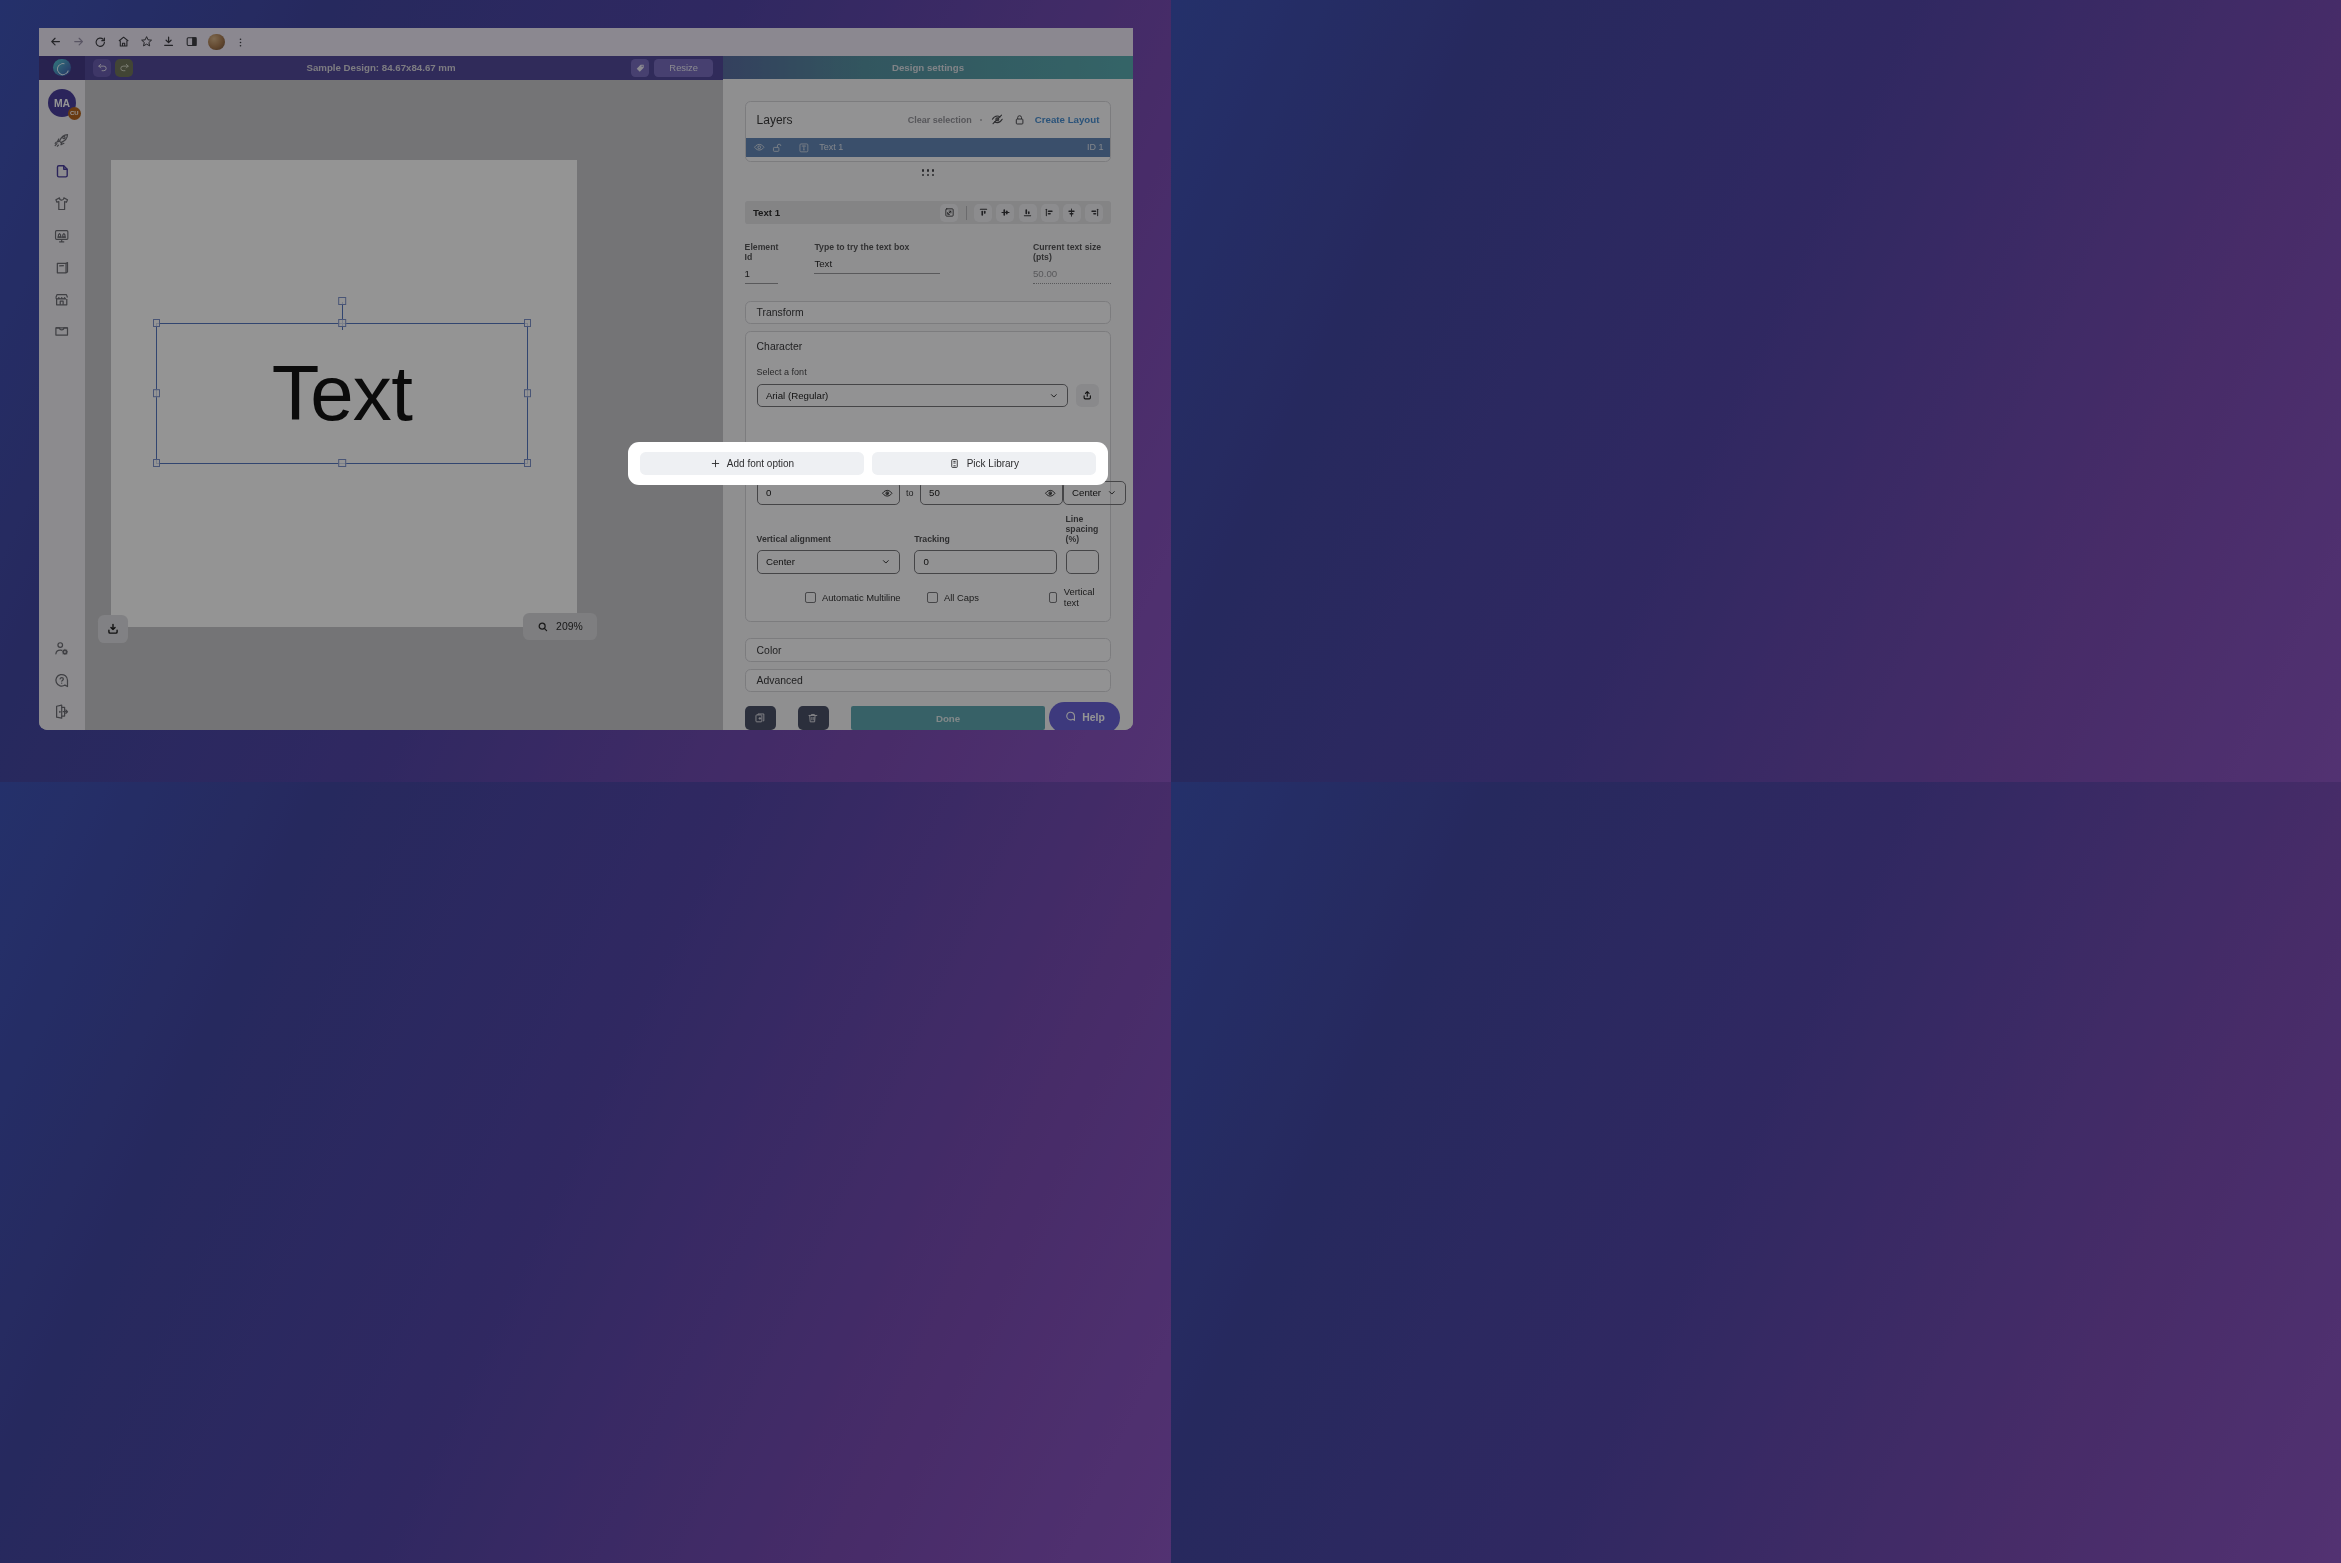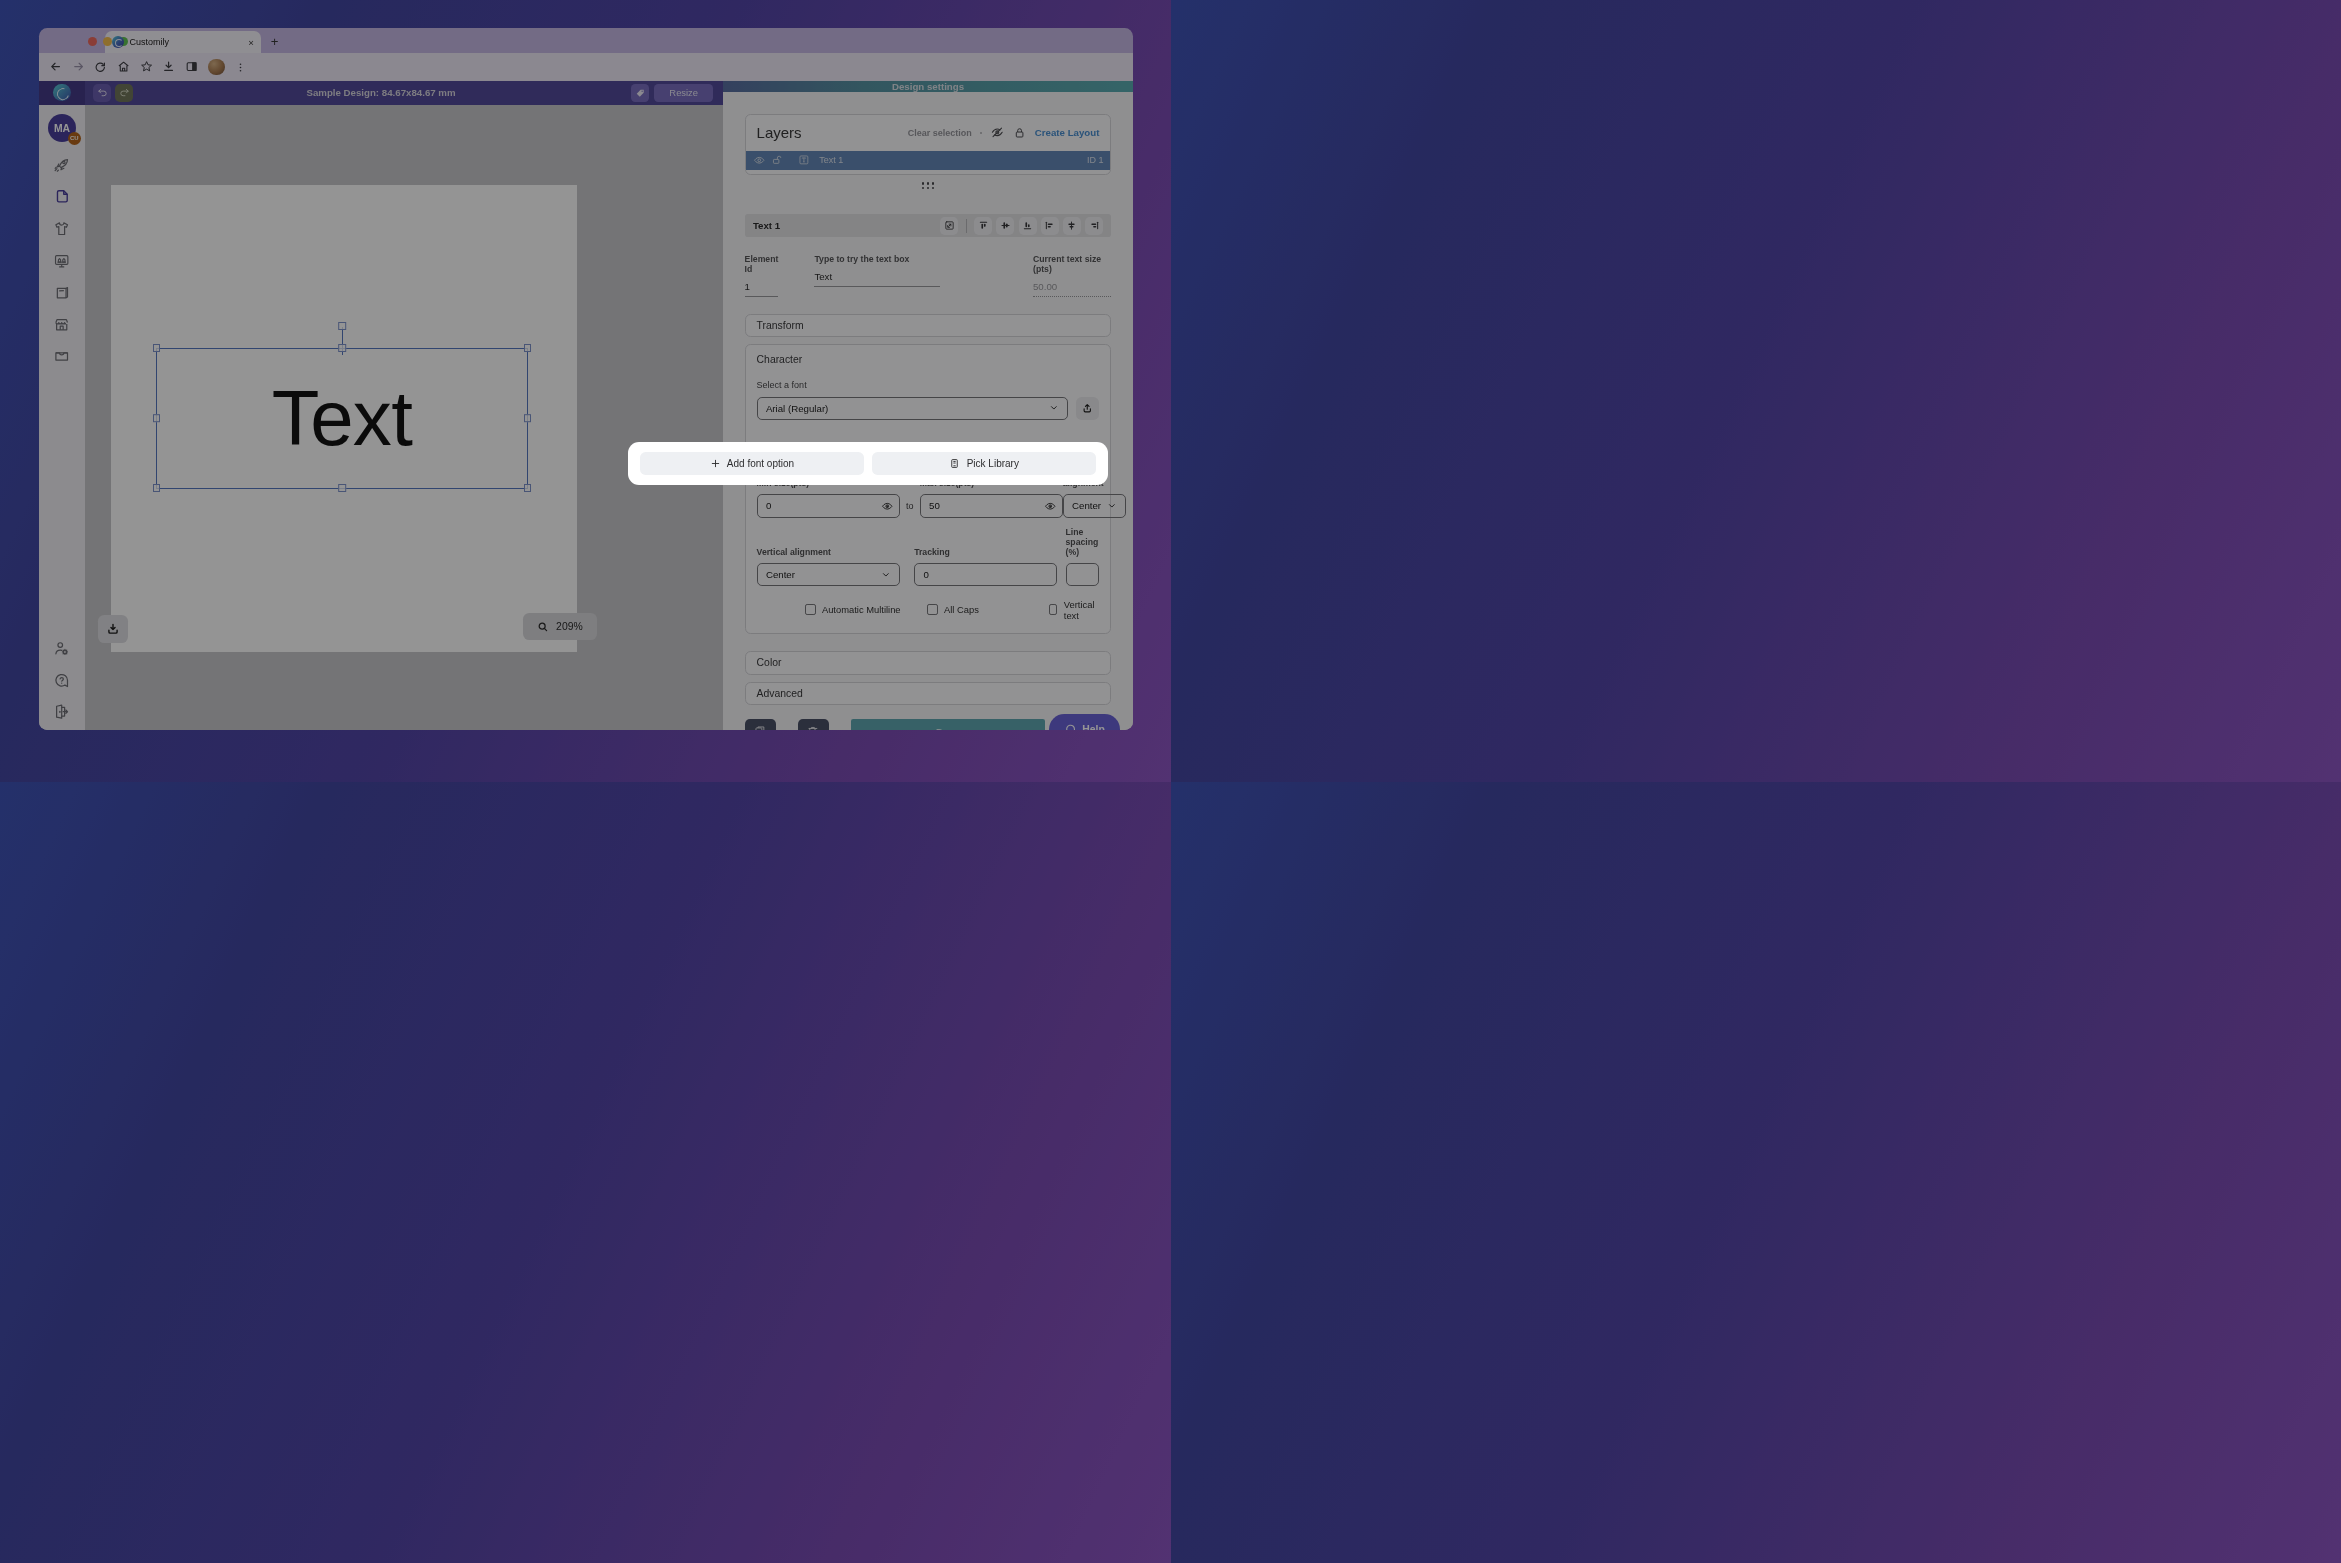--- a/index.html
+++ b/index.html
@@ -62,21 +62,21 @@
   .dl-btn { position:absolute; left:13.2px; bottom:87px; width:30px; height:28px; border-radius:6.3px; background:#dfdfe3; display:flex; align-items:center; justify-content:center; color:#1e1e1e; }
   .zoom-pill { position:absolute; left:438px; bottom:90px; width:74px; height:27px; border-radius:6.3px; background:#d9d9dd; display:flex; align-items:center; justify-content:center; gap:7px; color:#2c2c2c; font-size:10.4px; }
 
   
   .right-col { flex:1; display:flex; flex-direction:column; min-width:0; }
   .ds-header { height:23.6px; background:linear-gradient(90deg,#5a6fa2 0%,#5795a4 35%,#5badb2 100%); display:flex; align-items:center; justify-content:center; font-size:9.7px; font-weight:700; color:#dde2e8; }
   .panel-body { flex:1; background:#f6f6f8; padding:21.6px 21.6px 0 21.6px; position:relative; }
   .card { background:#fbfbfd; border:0.7px solid #d6d6da; border-radius:5.6px; }
   .layers-card { overflow:hidden; padding-bottom:3.5px; }
   .layers-head { height:36px; display:flex; align-items:center; padding:0 11px; gap:8.3px; }
-  .layers-title { font-size:15px; color:#3a3a3a; flex:1; }
+  .layers-title { font-size:12px; color:#3a3a3a; flex:1; }
   .clear-sel { font-size:9px; font-weight:600; color:#96969c; }
   .dot-sep { width:2.1px; height:2.1px; border-radius:50%; background:#b0b0b4; }
   .head-ic { color:#4c4c50; }
   .create-layout { font-size:9.7px; font-weight:700; color:#4a90d2; }
   .layer-row { height:19.5px; background:#6589b8; display:flex; align-items:center; padding:0 7px; gap:5.6px; color:#d9e0ea; }
   .layer-name { font-size:9px; margin-left:4.2px; flex:1; color:#dde4ee; }
   .layer-id { font-size:9px; color:#dde4ee; }
   .drag-dots { display:flex; flex-direction:column; gap:2.1px; align-items:center; margin:7.6px auto 0; width:21px; }
   .drag-dots div { display:flex; gap:2.8px; }
   .drag-dots i { width:2.4px; height:2.4px; border-radius:50%; background:#48484c; }
@@ -129,33 +129,20 @@
   
   .dim-overlay { position:absolute; inset:0; background:rgba(0,0,0,0.42); z-index:40; }
   .spotlight { position:absolute; left:628px; top:442px; width:480px; height:43px; background:#fff; border-radius:11px; z-index:50; display:flex; gap:8.3px; padding:9.7px 11.8px; }
   .spot-btn { flex:1; height:23.6px; border-radius:5.6px; background:#eef0f3; display:flex; align-items:center; justify-content:center; gap:6.3px; font-size:10px; color:#2d2d2f; }
 </style>
 </head>
 <body>
 
 <div class="window">
 
-  <div class="tabstrip">
-    <div class="traffic">
-      <span class="tl-red"></span>
-      <span class="tl-yellow"></span>
-      <span class="tl-green"></span>
-    </div>
-    <div class="tab">
-      <span class="favicon"></span>
-      <span class="tab-title">Customily</span>
-      <span class="tab-close">×</span>
-    </div>
-    <span class="newtab">+</span>
-  </div>
 
   <div class="urlbar">
     <span class="nav-ic">
         <svg width="13.2" height="13.2" viewBox="0 0 24 24" fill="none" stroke="currentColor" stroke-width="2.2" stroke-linecap="round" stroke-linejoin="round">
           <path d="M19 12H5M11 6l-6 6 6 6"></path>
         </svg>
       </span>
     <span class="nav-ic dis">
         <svg width="13.2" height="13.2" viewBox="0 0 24 24" fill="none" stroke="currentColor" stroke-width="2.2" stroke-linecap="round" stroke-linejoin="round">
           <path d="M5 12h14M13 6l6 6-6 6"></path>

